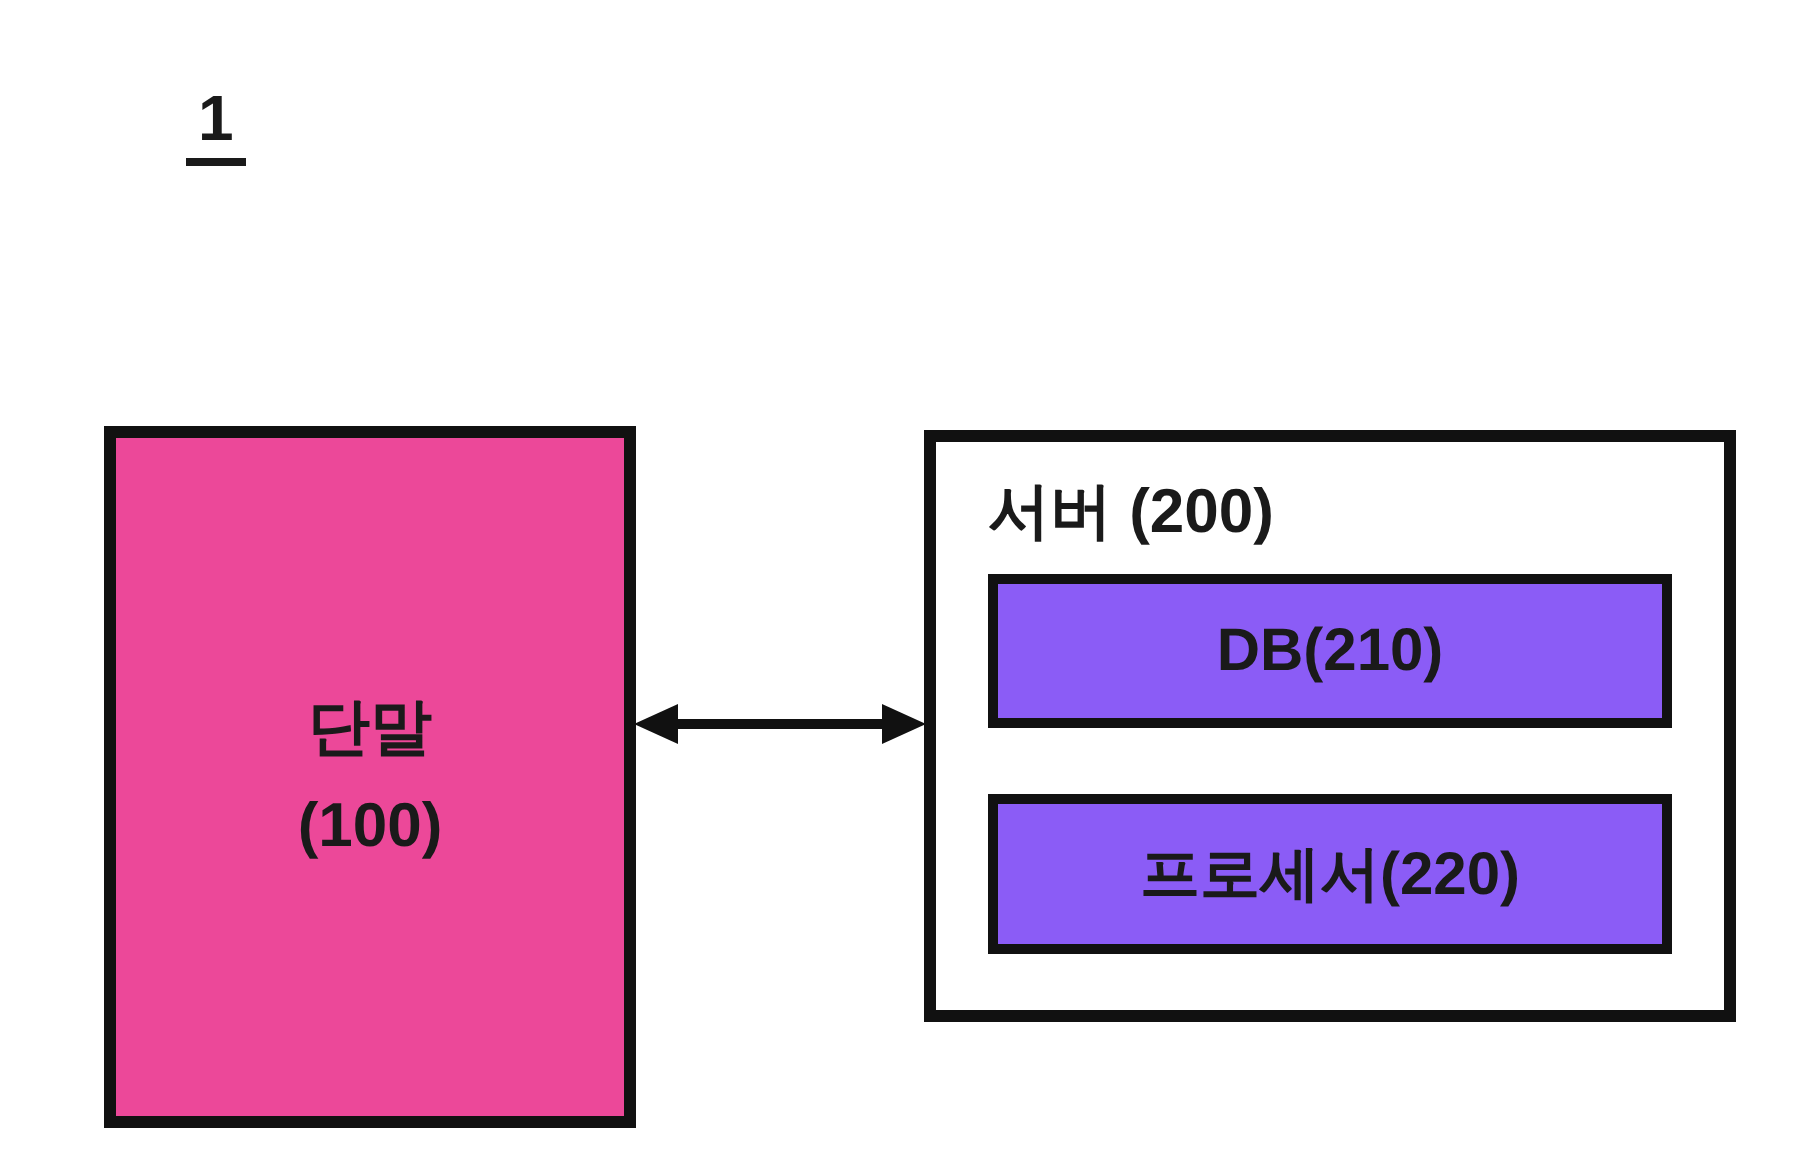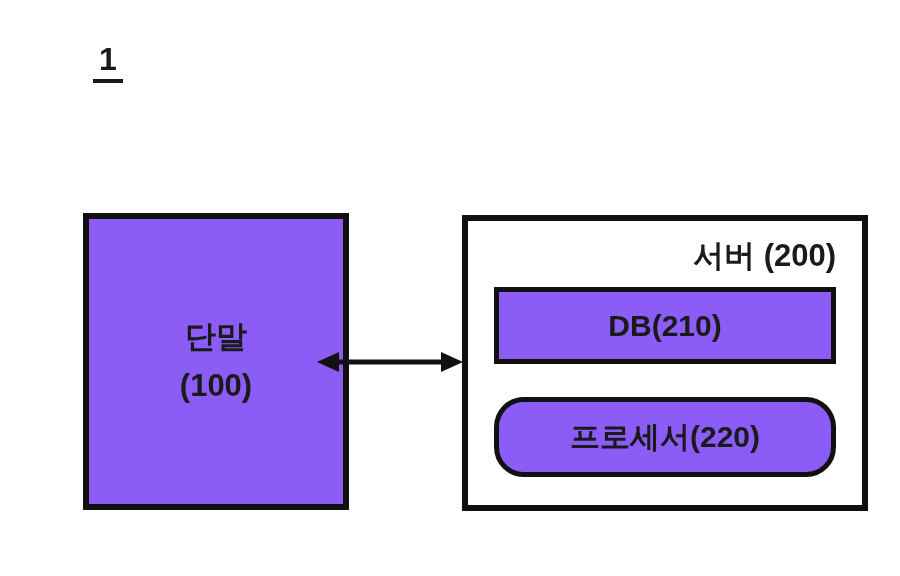--- a/index.html
+++ b/index.html
@@ -25,30 +25,29 @@
     color: #1a1a1a;
     border-bottom: 4px solid #1a1a1a;
     padding: 0 6px 2px 6px;
     line-height: 1.1;
   }
   .terminal-box {
     position: absolute;
     left: 52px;
     top: 213px;
     width: 266px;
-    height: 297px;
+    height: 351px;
     box-sizing: border-box;
     border: 6px solid #111111;
-    background: #8b5cf6;
+    background: #ec4899;
     display: flex;
     flex-direction: column;
     align-items: center;
     justify-content: center;
     text-align: center;
-    margin-left: 31px;
   }
   .terminal-box .line1,
   .terminal-box .line2 {
     font-size: 31px;
     font-weight: 600;
     line-height: 1.55;
     color: #1a1a1a;
   }
   .server-box {
     position: absolute;
@@ -61,40 +60,39 @@
     background: #ffffff;
     display: flex;
     flex-direction: column;
     align-items: stretch;
     padding: 10px 26px 26px 26px;
   }
   .server-title {
     font-size: 31px;
     font-weight: 600;
     color: #1a1a1a;
-    text-align: right;
+    text-align: left;
     padding: 4px 0 10px 0;
   }
   .inner-box {
     box-sizing: border-box;
     border: 5px solid #111111;
     background: #8b5cf6;
     height: 77px;
     display: flex;
     align-items: center;
     justify-content: center;
     font-size: 30px;
     font-weight: 600;
     color: #1a1a1a;
     text-align: center;
   }
   .inner-box.processor {
     margin-top: 33px;
     height: 80px;
-    border-radius: 30px;
   }
   .link-arrow {
     position: absolute;
     left: 315px;
     top: 343px;
     width: 150px;
     height: 38px;
   }
 </style>
 </head>

